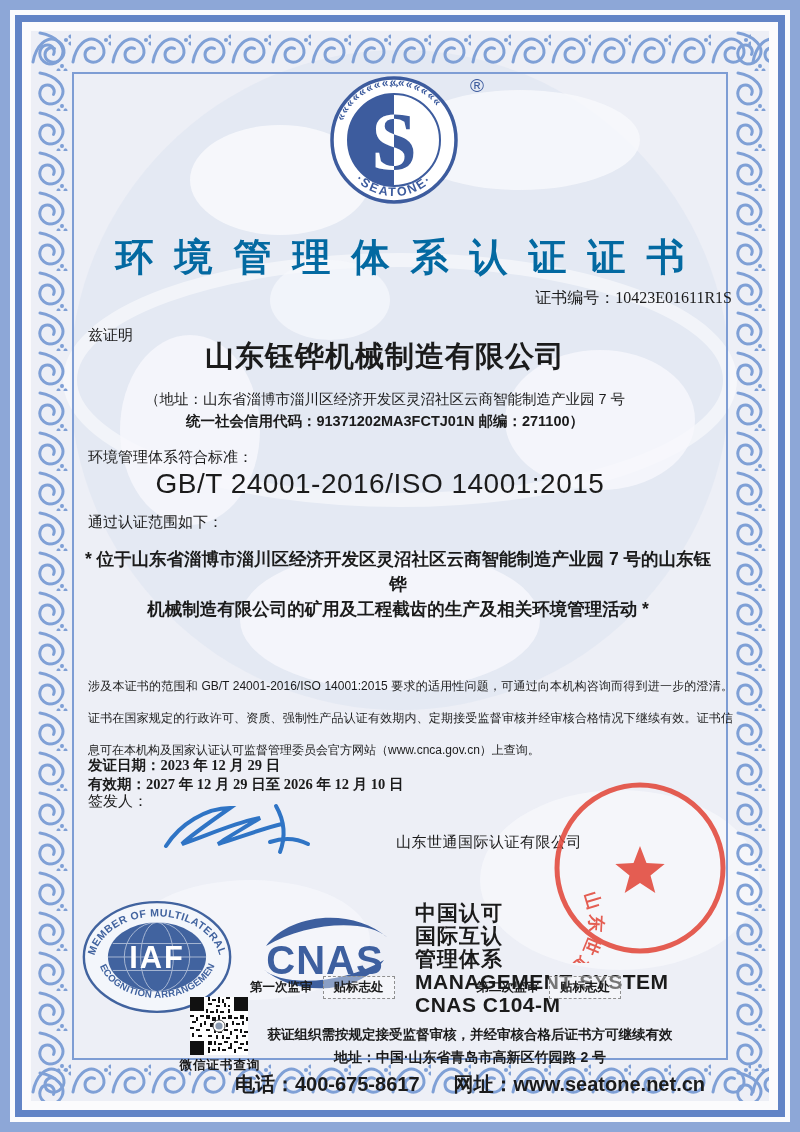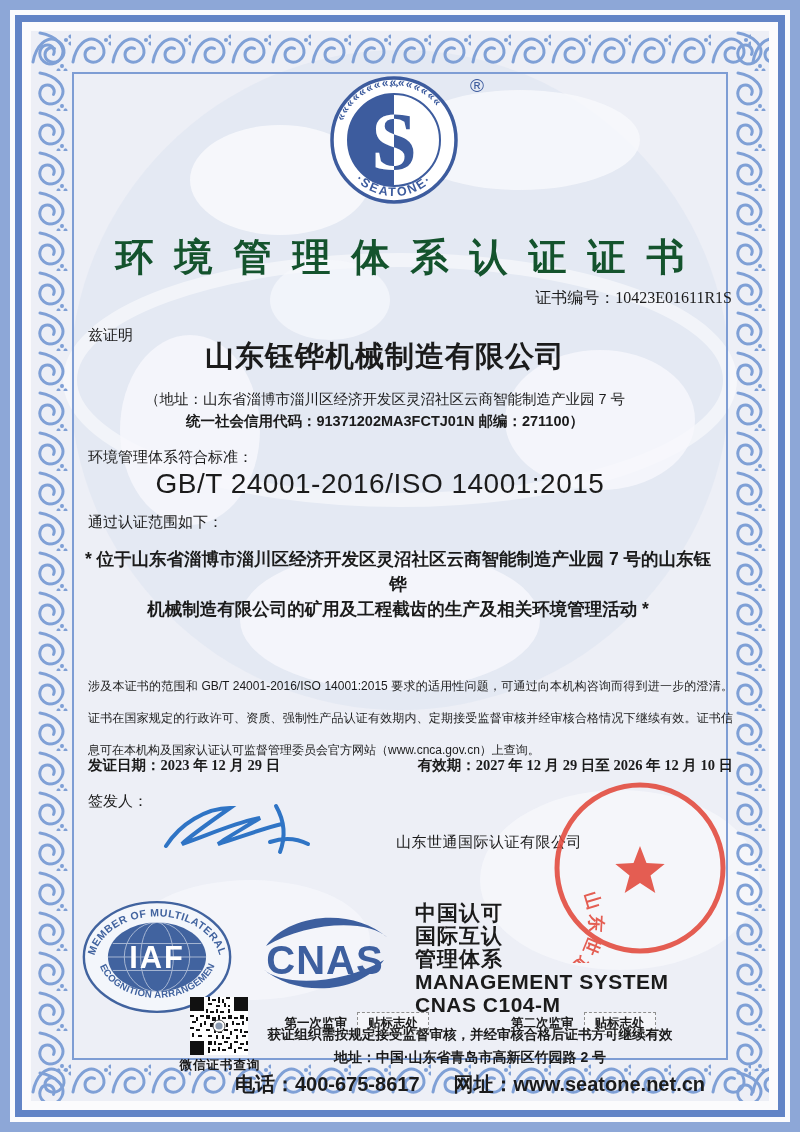--- a/index.html
+++ b/index.html
@@ -19,50 +19,50 @@
   .bs-left   { top:31px; bottom:31px; left:31px;   width:40px; }
   .bs-right  { top:31px; bottom:31px; right:31px;  width:40px; }
 
   
   .watermark { position:absolute; left:0; top:0; pointer-events:none; }
 
   
   .abs { position:absolute; }
   .title { left:0; width:800px; top:232px; text-align:center;
            font-family:"Liberation Serif", serif; font-weight:bold;
-           font-size:38px; letter-spacing:21px; padding-left:21px; color:#14532d; }
+           font-size:38px; letter-spacing:21px; padding-left:21px; color:#0369a1; }
   .certno { right:68px; top:288px; font-family:"Liberation Serif", serif;
             font-weight:normal; font-size:16px; }
   .certify { left:88px; top:326px; font-size:15px; }
   .company { left:70px; width:630px; top:337px; text-align:center;
              font-size:29px; font-weight:bold; letter-spacing:1px; }
   .addr1 { left:70px; width:630px; top:390px; text-align:center; font-size:14.5px; font-weight:normal; }
   .addr2 { left:70px; width:630px; top:412px; text-align:center; font-size:14.5px; font-weight:bold; }
   .stdlabel { left:88px; top:448px; font-size:15px; }
   .standard { left:70px; width:620px; top:468px; text-align:center; font-size:28px; font-weight:500; letter-spacing:0.5px; }
   .scopelabel { left:88px; top:513px; font-size:15px; }
   .scope { left:78px; width:640px; top:547px; text-align:center;
            font-size:17.5px; font-weight:bold; line-height:25px; }
   .legal { left:88px; width:645px; top:670px; font-size:12px; line-height:32px;
            text-align:justify; }
   .dates { left:88px; top:756px; width:645px; display:flex; justify-content:space-between;
-           font-size:14.5px; font-weight:600; font-family:"Liberation Serif", serif; }
+           font-size:14.5px; font-weight:600; font-family:"Liberation Serif", serif;flex-direction:column; }
   .signer { left:88px; top:792px; font-size:15px; }
   .signature { left:158px; top:798px; }
   .issuer { left:396px; top:833px; font-size:15px; letter-spacing:0.5px; }
   .stamp { left:545px; top:773px; opacity:0.88; }
   .iaf { left:80px; top:897px; }
   .cnas { left:250px; top:910px; }
   .accred { left:415px; top:901px; font-size:21px; font-weight:600; line-height:23px; letter-spacing:1px; }
   .accred .en { letter-spacing:0.5px; }
   .qr { left:190px; top:997px; }
   .qrcaption { left:150px; width:140px; top:1057px; text-align:center;
                font-size:12.5px; font-weight:600; letter-spacing:1px; }
-  .auditrow { left:250px; width:440px; top:1012px; display:flex; align-items:center;
-              justify-content:center; gap:10px; font-size:12.5px; font-weight:600; }
+  .auditrow { left:250px; width:440px; top:976px; display:flex; align-items:center;
+              gap:10px; font-size:12.5px; font-weight:600; }
   .auditgap { width:62px; }
   .stickerbox { border:1px dashed #8f8f8f; padding:2px 10px; background:rgba(255,255,255,0.4); }
   .notice { left:180px; width:580px; top:1026px; text-align:center; font-size:13.5px; font-weight:700; }
   .office { left:180px; width:580px; top:1049px; text-align:center; font-size:14px; font-weight:600; }
   .contact { left:180px; width:580px; top:1071px; display:flex; justify-content:center;
              gap:34px; font-size:20px; font-weight:600; }
   .logo-wrap { left:326px; top:70px; width:160px; height:140px; }
 </style>
 </head>
 <body>

